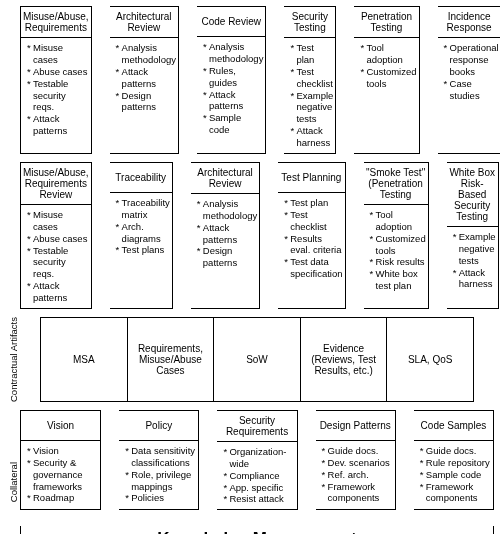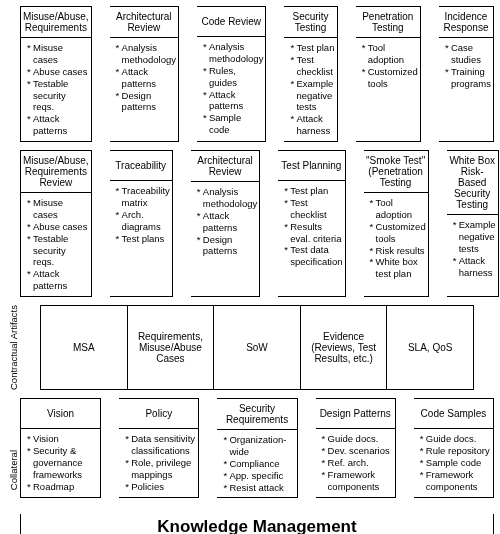--- a/index.html
+++ b/index.html
@@ -175,22 +175,22 @@
           <ul>
             <li>Tool adoption</li>
             <li>Customized tools</li>
           </ul>
         </div>
       </div>
       <div class="col">
         <div class="header">Incidence Response</div>
         <div class="body">
           <ul>
+            <li>Operational response books</li>
             <li>Case studies</li>
-            <li>Training programs</li>
           </ul>
         </div>
       </div>
     </div>
 </div>
 
 <div class="pad-left block">
   <div class="row" id="row2">
       <div class="col">
         <div class="header">Misuse/Abuse, Requirements Review</div>

